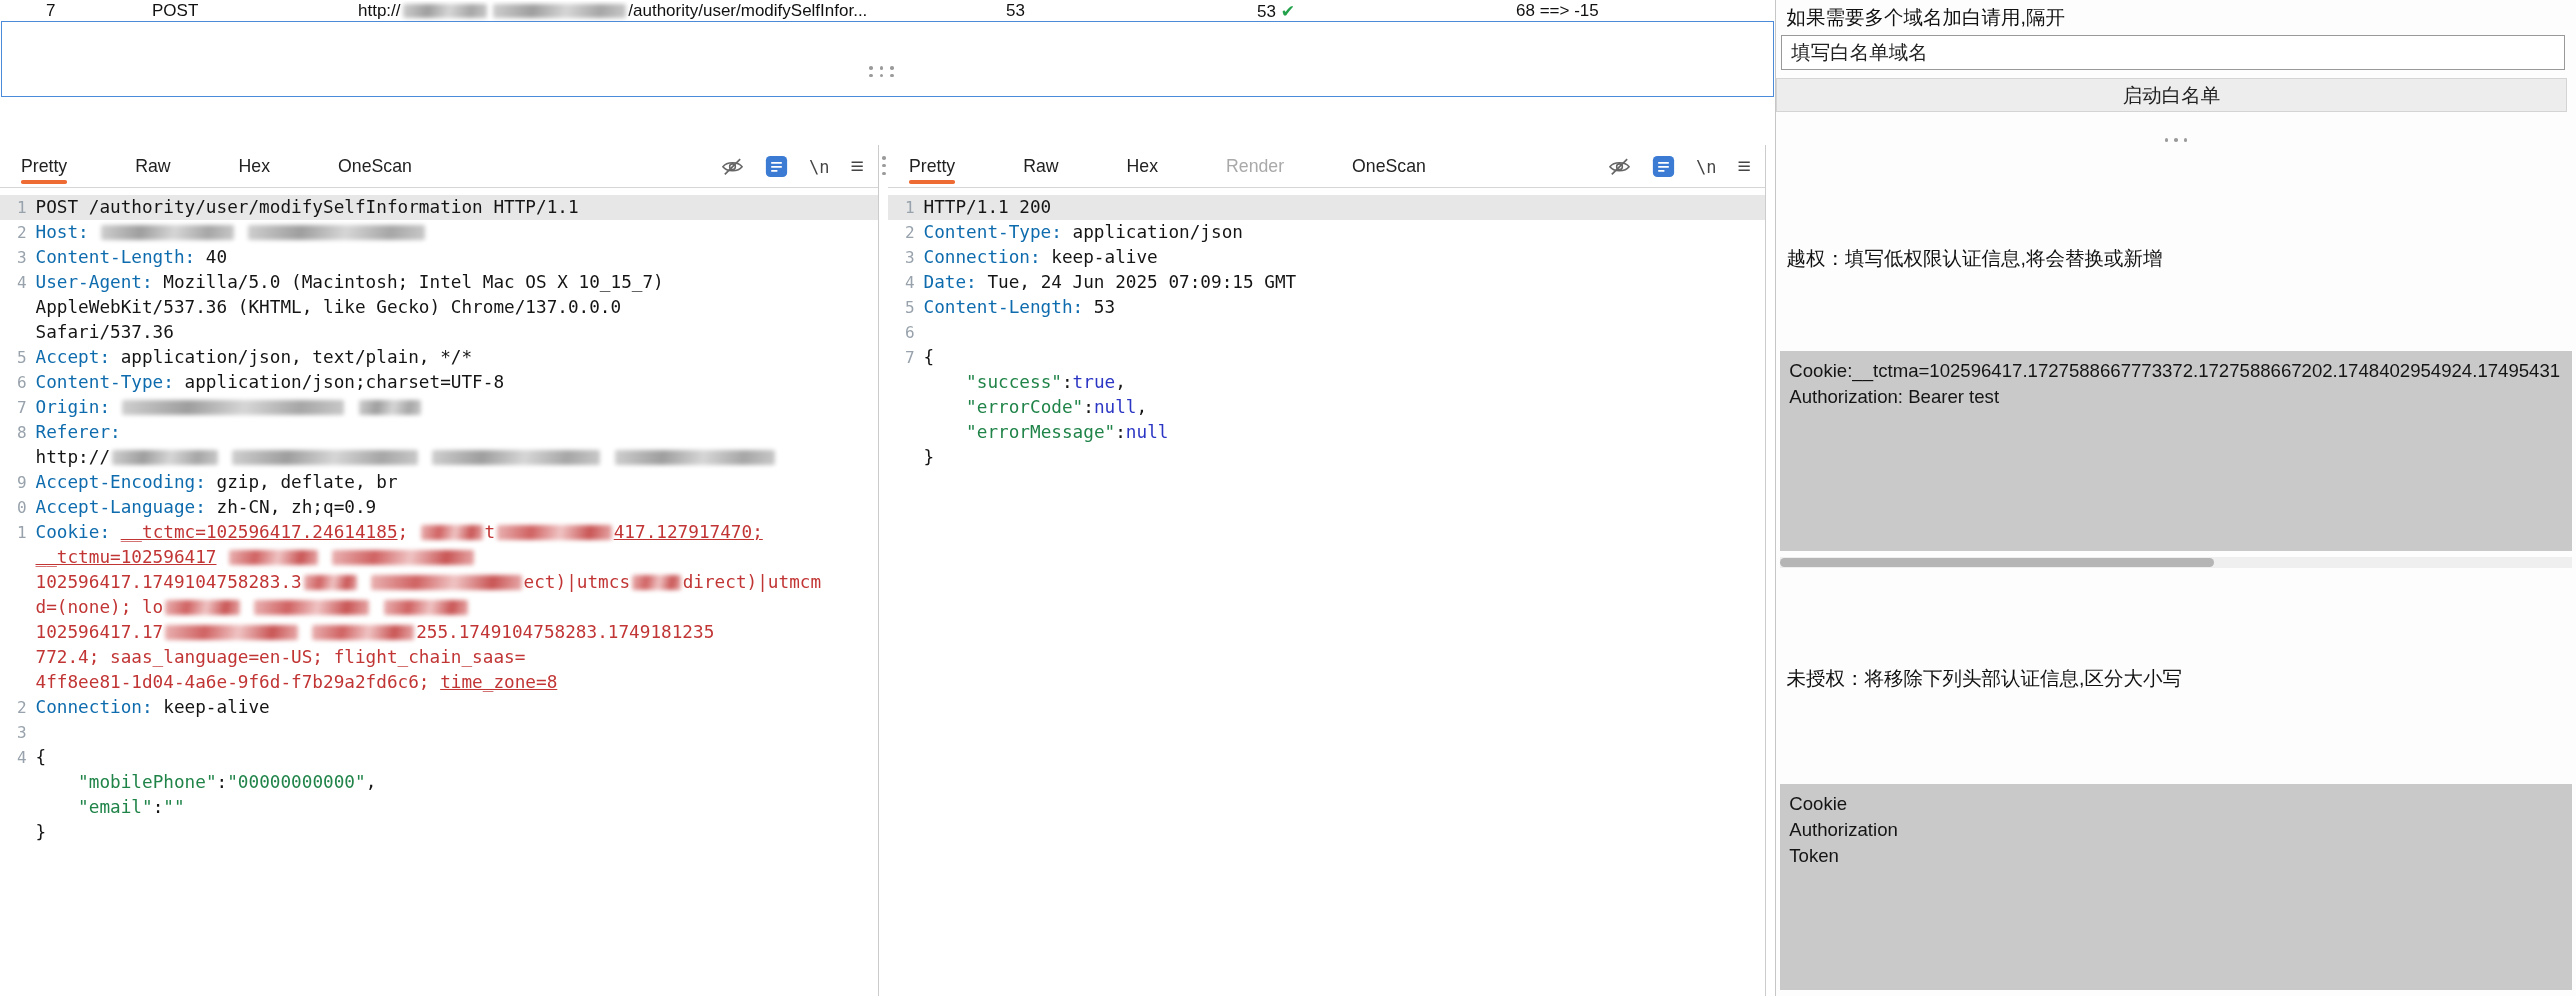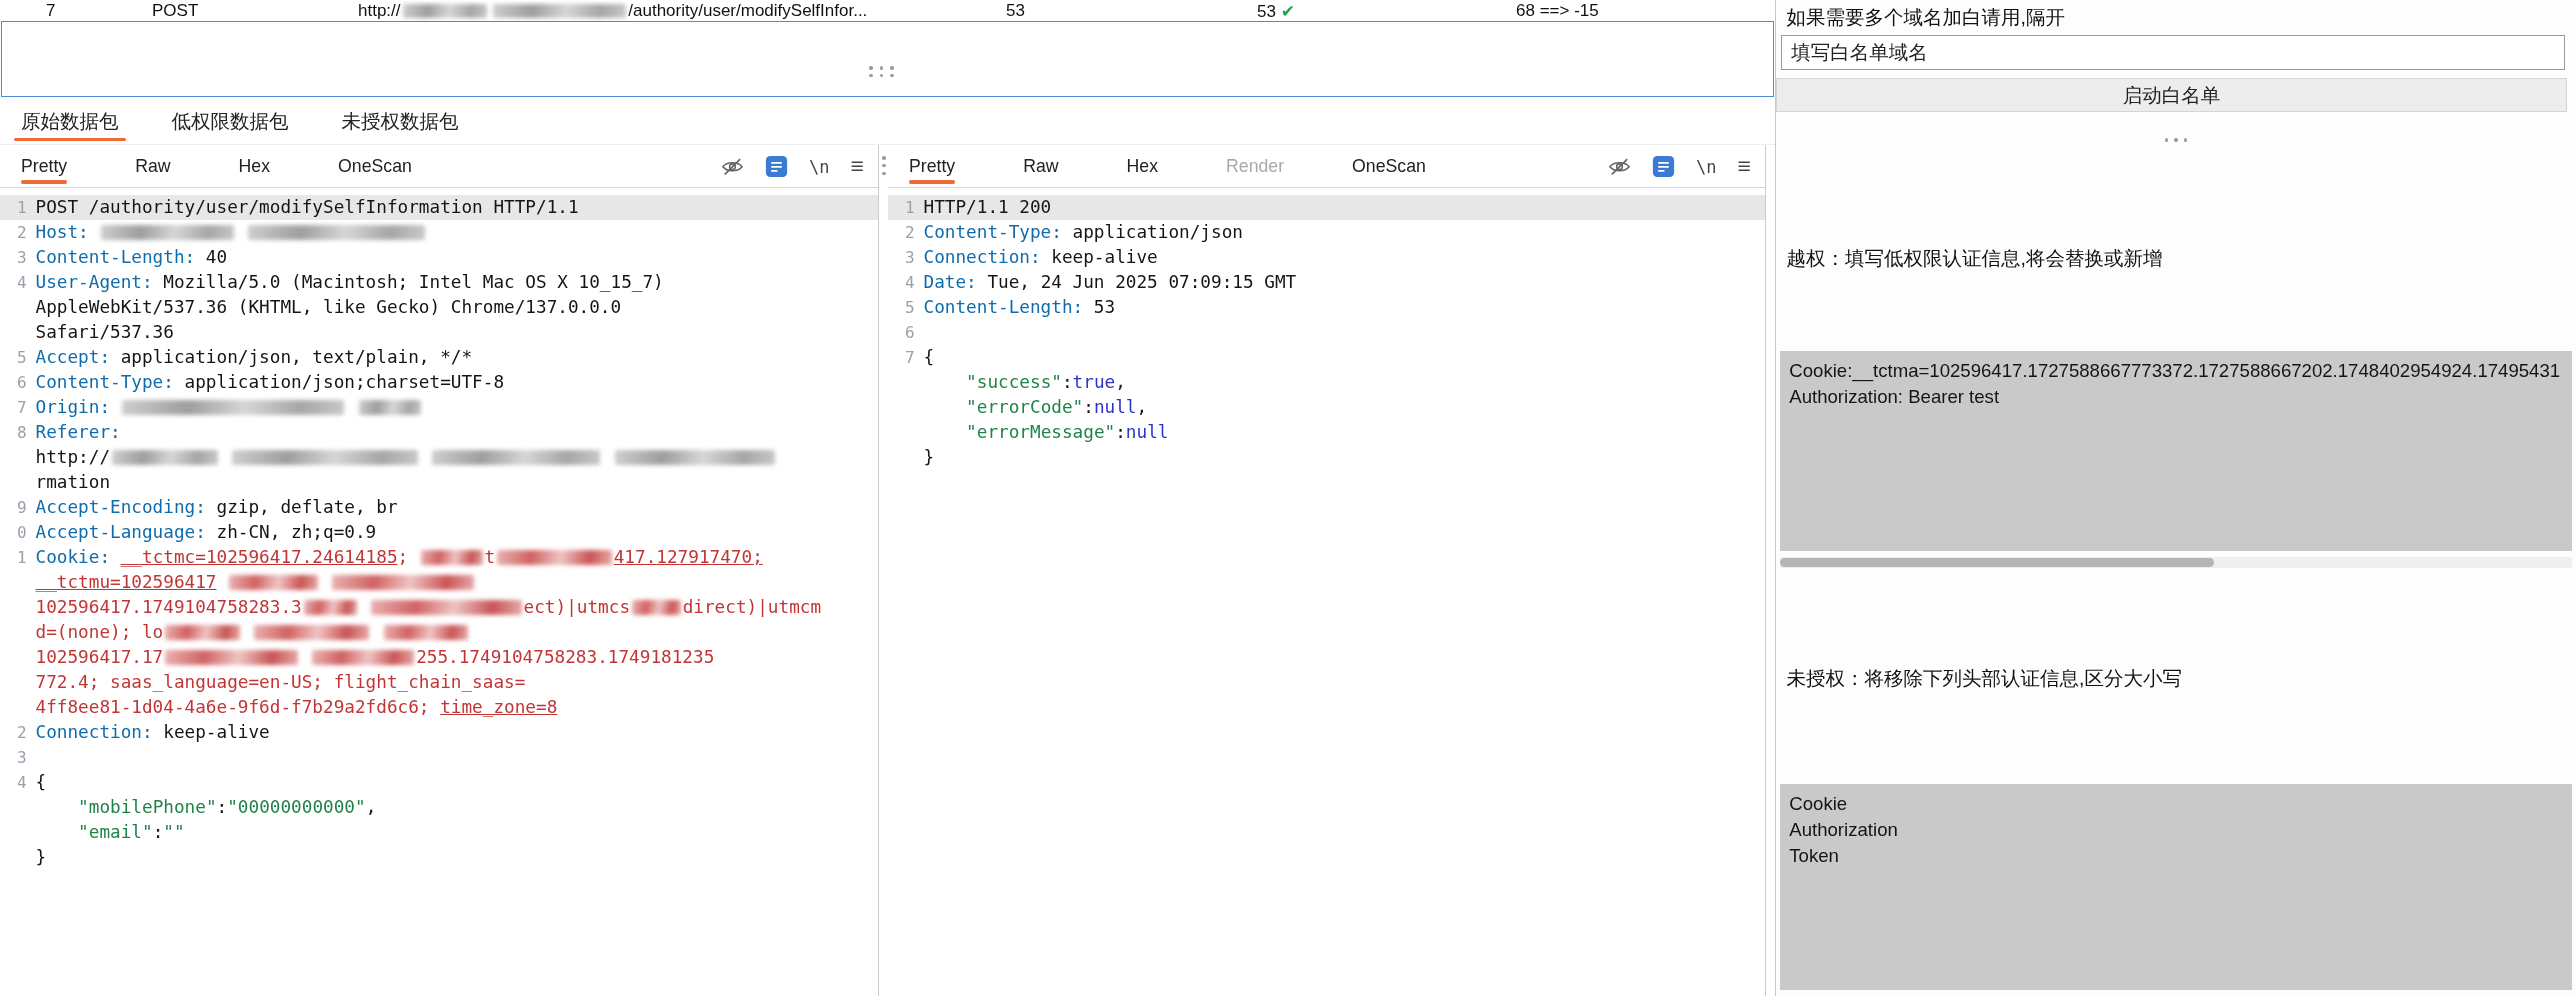--- a/index.html
+++ b/index.html
@@ -89,25 +89,20 @@
   <div class="focus-box"></div>
   <div class="grip-6">
       <i></i>
       <i></i>
       <i></i>
       <i></i>
       <i></i>
       <i></i>
     </div>
 
-  <div class="pkt-tabs">
-    <span class="pkt-tab sel">原始数据包</span>
-    <span class="pkt-tab">低权限数据包</span>
-    <span class="pkt-tab">未授权数据包</span>
-  </div>
 
   <div class="grip-v">
       <i></i>
       <i></i>
       <i></i>
     </div>
 
   <div class="editor" id="req-editor">
     <div class="etabbar">
       <span class="etab sel">Pretty</span>
@@ -137,21 +132,20 @@
         <div class="code-line"><span class="lnum">2</span><span class="lcontent"><span class="s-h">Host: </span><span class="redact-g" style="width: 133px;"></span><span class="s-p"> </span><span class="redact-g" style="width: 177px;"></span></span></div>
         <div class="code-line"><span class="lnum">3</span><span class="lcontent"><span class="s-h">Content-Length:</span><span class="s-p"> 40</span></span></div>
         <div class="code-line"><span class="lnum">4</span><span class="lcontent"><span class="s-h">User-Agent:</span><span class="s-p"> Mozilla/5.0 (Macintosh; Intel Mac OS X 10_15_7)</span></span></div>
         <div class="code-line"><span class="lnum"></span><span class="lcontent"><span class="s-p">AppleWebKit/537.36 (KHTML, like Gecko) Chrome/137.0.0.0</span></span></div>
         <div class="code-line"><span class="lnum"></span><span class="lcontent"><span class="s-p">Safari/537.36</span></span></div>
         <div class="code-line"><span class="lnum">5</span><span class="lcontent"><span class="s-h">Accept:</span><span class="s-p"> application/json, text/plain, */*</span></span></div>
         <div class="code-line"><span class="lnum">6</span><span class="lcontent"><span class="s-h">Content-Type:</span><span class="s-p"> application/json;charset=UTF-8</span></span></div>
         <div class="code-line"><span class="lnum">7</span><span class="lcontent"><span class="s-h">Origin:</span><span class="s-p"> </span><span class="redact-g" style="width: 222px;"></span><span class="s-p"> </span><span class="redact-g" style="width: 62px;"></span></span></div>
         <div class="code-line"><span class="lnum">8</span><span class="lcontent"><span class="s-h">Referer:</span></span></div>
         <div class="code-line"><span class="lnum"></span><span class="lcontent"><span class="s-p">http://</span><span class="redact-g" style="width: 106px;"></span><span class="s-p"> </span><span class="redact-g" style="width: 186px;"></span><span class="s-p"> </span><span class="redact-g" style="width: 168px;"></span><span class="s-p"> </span><span class="redact-g" style="width: 160px;"></span></span></div>
-        <div class="code-line"><span class="lnum"></span><span class="lcontent"><span class="s-p">rmation</span></span></div>
         <div class="code-line"><span class="lnum">9</span><span class="lcontent"><span class="s-h">Accept-Encoding:</span><span class="s-p"> gzip, deflate, br</span></span></div>
         <div class="code-line"><span class="lnum">0</span><span class="lcontent"><span class="s-h">Accept-Language:</span><span class="s-p"> zh-CN, zh;q=0.9</span></span></div>
         <div class="code-line"><span class="lnum">1</span><span class="lcontent"><span class="s-h">Cookie:</span><span class="s-p"> </span><span class="s-r s-u">__tctmc=102596417.24614185</span><span class="s-r">; </span><span class="redact-r" style="width: 62px;"></span><span class="s-r">t</span><span class="redact-r" style="width: 115px;"></span><span class="s-r s-u">417.127917470;</span></span></div>
         <div class="code-line"><span class="lnum"></span><span class="lcontent"><span class="s-r s-u">__tctmu=102596417</span><span class="s-p"> </span><span class="redact-r" style="width: 89px;"></span><span class="s-p"> </span><span class="redact-r" style="width: 142px;"></span></span></div>
         <div class="code-line"><span class="lnum"></span><span class="lcontent"><span class="s-r">102596417.1749104758283.3</span><span class="redact-r" style="width: 53px;"></span><span class="s-p"> </span><span class="redact-r" style="width: 151px;"></span><span class="s-r">ect)|utmcs</span><span class="redact-r" style="width: 49px;"></span><span class="s-r">direct)|utmcm</span></span></div>
         <div class="code-line"><span class="lnum"></span><span class="lcontent"><span class="s-r">d=(none); lo</span><span class="redact-r" style="width: 75px;"></span><span class="s-p"> </span><span class="redact-r" style="width: 115px;"></span><span class="s-p"> </span><span class="redact-r" style="width: 84px;"></span></span></div>
         <div class="code-line"><span class="lnum"></span><span class="lcontent"><span class="s-r">102596417.17</span><span class="redact-r" style="width: 133px;"></span><span class="s-p"> </span><span class="redact-r" style="width: 102px;"></span><span class="s-r">255.1749104758283.1749181235</span></span></div>
         <div class="code-line"><span class="lnum"></span><span class="lcontent"><span class="s-r">772.4; saas_language=en-US; flight_chain_saas=</span></span></div>
         <div class="code-line"><span class="lnum"></span><span class="lcontent"><span class="s-r">4ff8ee81-1d04-4a6e-9f6d-f7b29a2fd6c6; </span><span class="s-r s-u">time_zone=8</span></span></div>
         <div class="code-line"><span class="lnum">2</span><span class="lcontent"><span class="s-h">Connection:</span><span class="s-p"> keep-alive</span></span></div>

